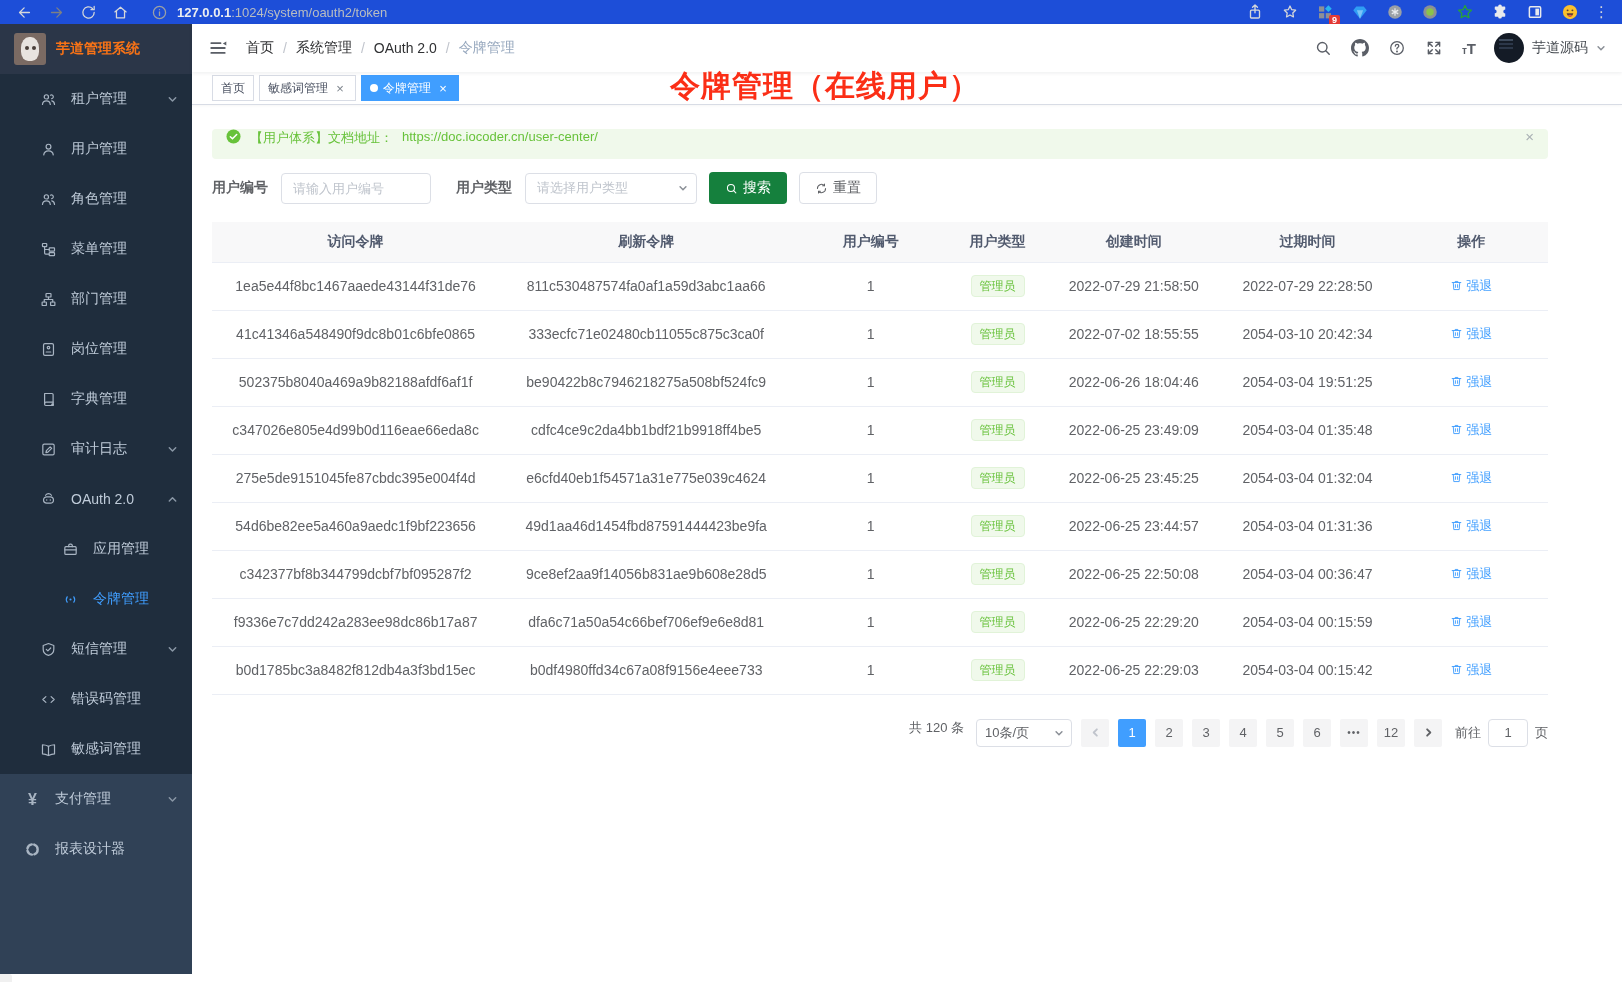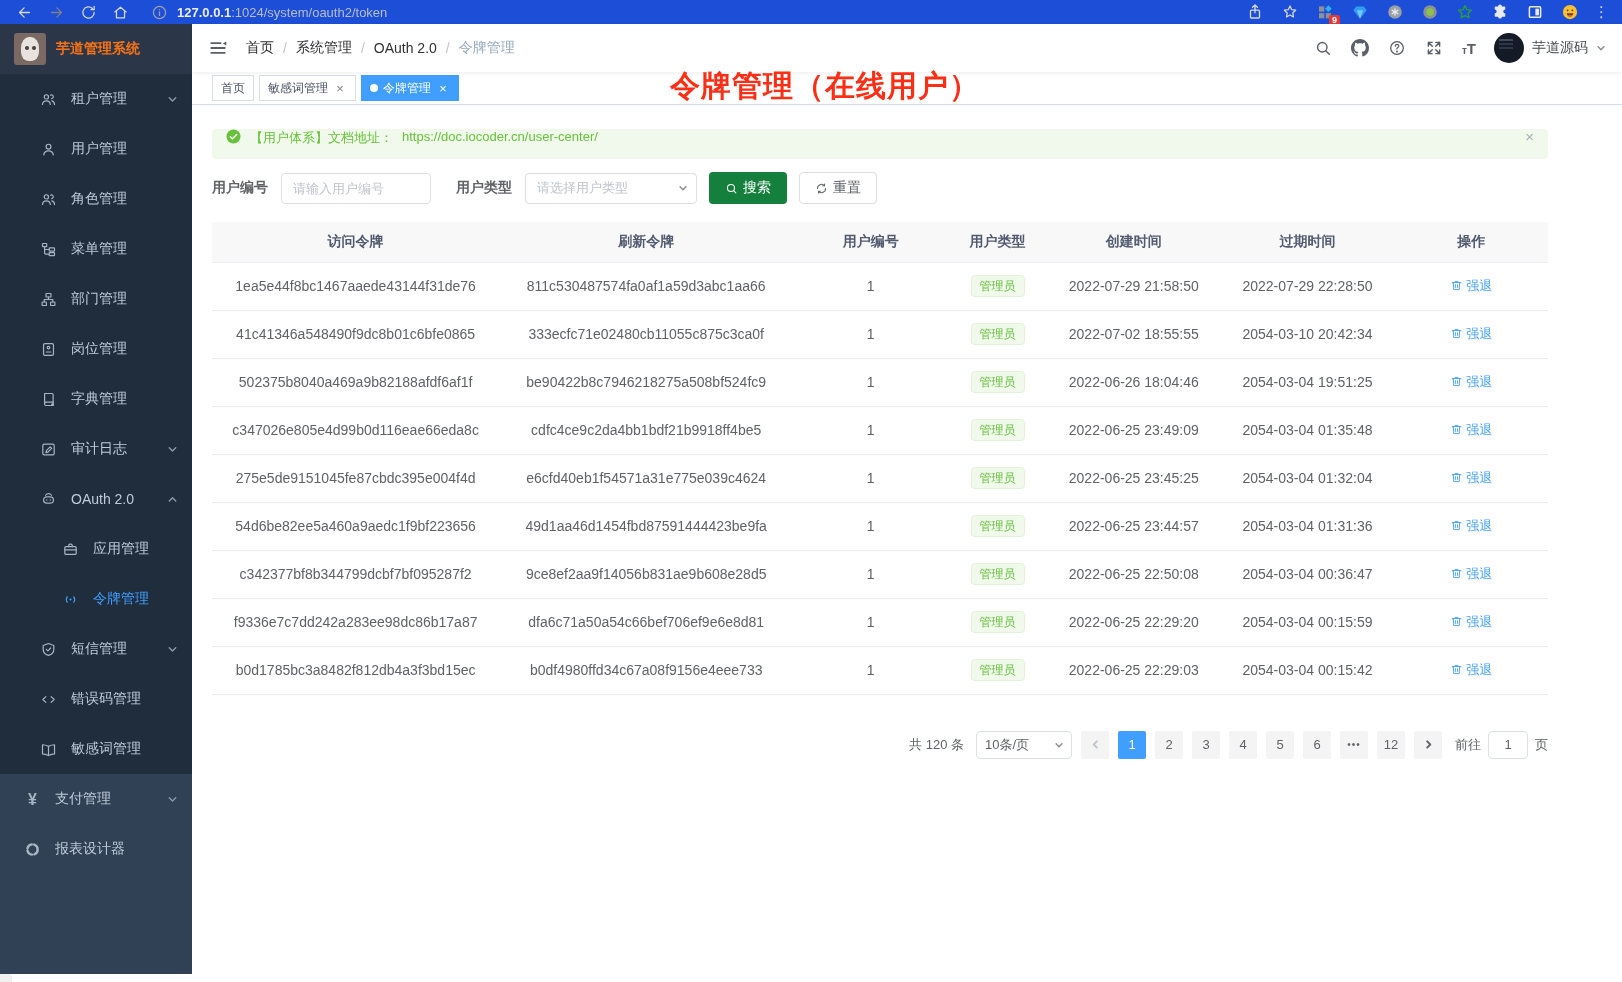--- a/index.html
+++ b/index.html
@@ -98,21 +98,21 @@
   
   table.grid { width:1336px; border-collapse:collapse; margin-top:18px; table-layout:fixed; }
   .grid th { height:40px; background:#f8f8f9; color:#515a6e; font-size:14px; font-weight:700; text-align:center; border-bottom:1px solid #ebeef5; }
   .grid td { height:48px; font-size:14px; color:#606266; text-align:center; border-bottom:1px solid #ebeef5; white-space:nowrap; overflow:hidden; }
   .grid col.c1{width:21.5%} .grid col.c2{width:22%} .grid col.c3{width:11.6%} .grid col.c4{width:7.4%} .grid col.c5{width:13%} .grid col.c6{width:13%} .grid col.c7{width:11.5%}
   .badge-green { display:inline-block; background:#f0f9eb; border:1px solid #e1f3d8; color:#67c23a; font-size:12px; line-height:20px; padding:0 8px; border-radius:4px; }
   .act-link { color:#409eff; font-size:13px; display:inline-flex; align-items:center; gap:3px; cursor:pointer; text-decoration:none; }
   .act-link svg { width:13px; height:13px; stroke:currentColor; stroke-width:1.7; fill:none; stroke-linecap:round; stroke-linejoin:round; }
 
   
-  .pager { width:1336px; margin-top:36px; display:flex; align-items:center; justify-content:flex-end; gap:9px; font-size:13px; color:#606266; }
+  .pager { width:1336px; margin-top:24px; display:flex; align-items:flex-start; justify-content:flex-end; gap:9px; font-size:13px; color:#606266; }
   .pg-total { margin-right:3px; }
   .pg-size { width:96px; height:28px; border:1px solid #dcdfe6; border-radius:4px; display:flex; align-items:center; padding:0 22px 0 8px; position:relative; cursor:pointer; color:#606266; }
   .pg-size .caret { position:absolute; right:7px; }
   .pg-btn { min-width:28px; height:28px; background:#f4f4f5; border-radius:2px; display:inline-flex; align-items:center; justify-content:center; font-size:13px; color:#606266; cursor:pointer; padding:0 4px; }
   .pg-btn svg { width:11px; height:11px; stroke:currentColor; stroke-width:2; fill:none; stroke-linecap:round; stroke-linejoin:round; }
   .pg-btn.disabled { color:#c0c4cc; cursor:default; }
   .pg-btn.active { background:#409eff; color:#fff; cursor:default; }
   .pg-ellipsis { letter-spacing:1px; font-size:10px; }
   .pg-goto { display:flex; align-items:center; gap:7px; margin-left:4px; }
   .pg-goto input { width:40px; height:28px; border:1px solid #dcdfe6; border-radius:4px; text-align:center; font-size:13px; color:#606266; outline:none; font-family:inherit; }

